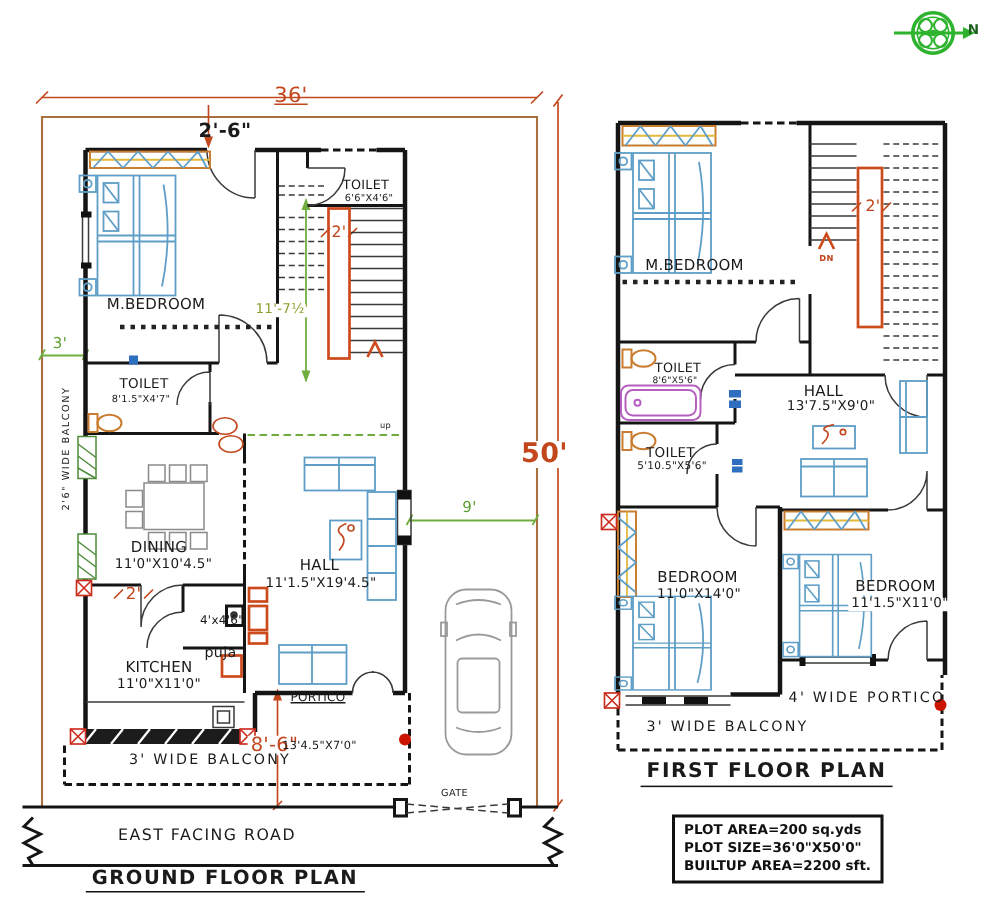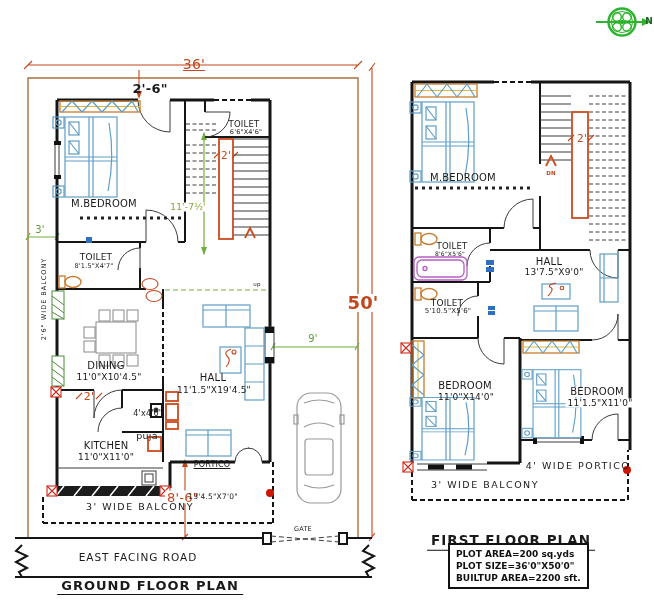--- a/index.html
+++ b/index.html
@@ -375,21 +375,21 @@
 <div class="lbl" style="left:447px;top:303px;font-size:9px;">TOILET</div>
 <div class="lbl" style="left:448px;top:311px;font-size:7px;">5'10.5"X5'6"</div>
 <div class="lbl" style="left:549px;top:262px;font-size:10px;">HALL</div>
 <div class="lbl" style="left:554px;top:272px;font-size:9px;">13'7.5"X9'0"</div>
 <div class="lbl" style="left:465px;top:386px;font-size:10px;">BEDROOM</div>
 <div class="lbl" style="left:466px;top:397px;font-size:9px;">11'0"X14'0"</div>
 <div class="lbl wbg" style="left:597px;top:392px;font-size:10px;">BEDROOM</div>
 <div class="lbl wbg" style="left:600px;top:403px;font-size:9px;">11'1.5"X11'0"</div>
 <div class="lbl" style="left:578px;top:466px;font-size:9.5px;letter-spacing:1.5px;">4'   WIDE  PORTICO</div>
 <div class="lbl" style="left:485px;top:485px;font-size:9.5px;letter-spacing:1.5px;">3'   WIDE  BALCONY</div>
-<div class="lbl b ttl" style="left:511px;top:542px;font-size:13.5px;letter-spacing:1px;">FIRST FLOOR PLAN</div>
+<div class="lbl b ttl" style="left:511px;top:516px;font-size:13.5px;letter-spacing:1px;">FIRST FLOOR PLAN</div>
 
 <div class="lbl b" style="left:649px;top:21px;font-size:9px;color:#1b5e20;">N</div>
 
 <div id="infobox">
   <div>PLOT AREA=200 sq.yds</div>
   <div>PLOT SIZE=36'0"X50'0"</div>
   <div>BUILTUP AREA=2200 sft.</div>
 </div>
 
 </div>

